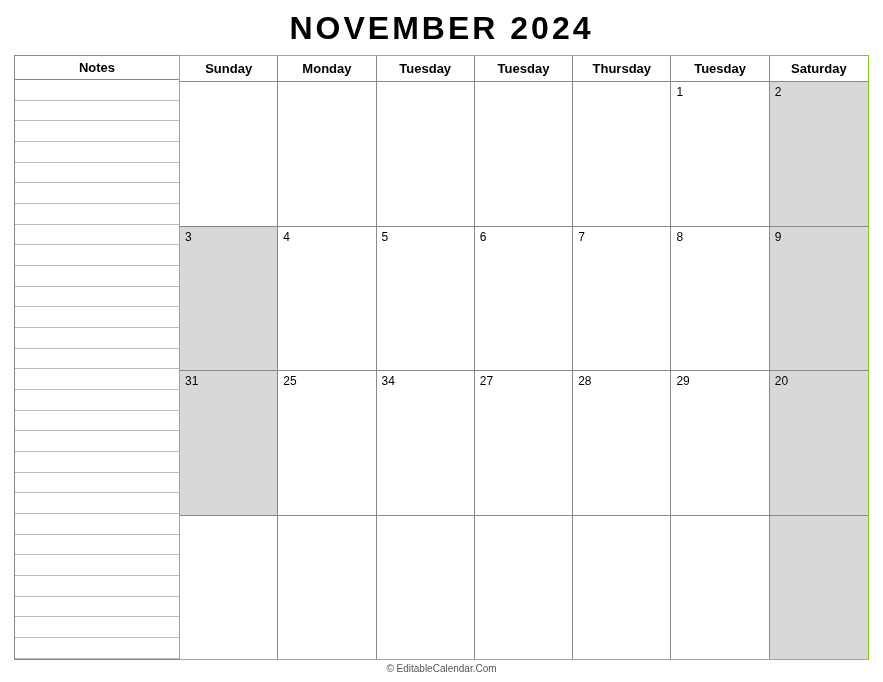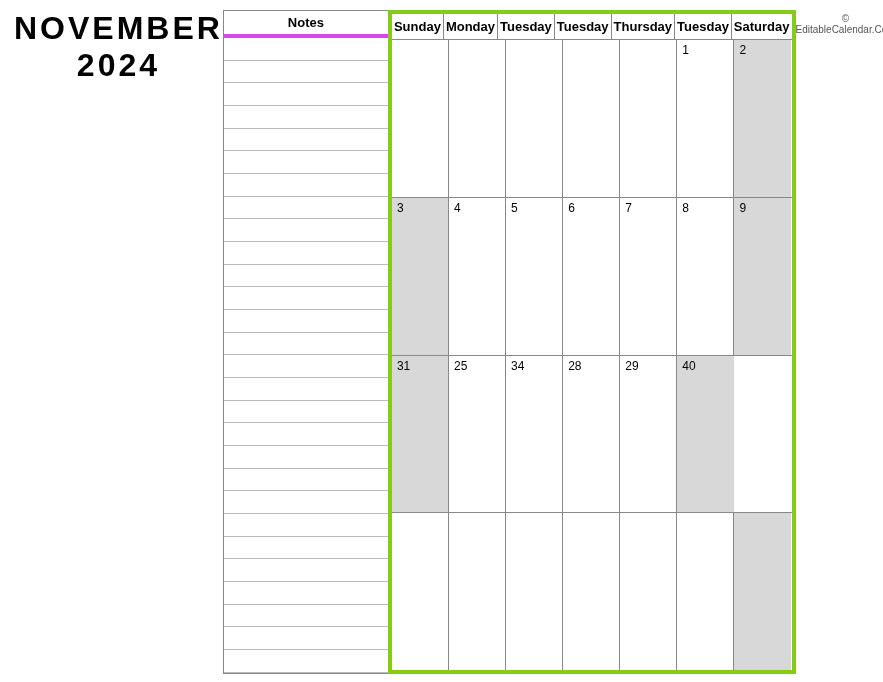--- a/index.html
+++ b/index.html
@@ -8,21 +8,21 @@
       font-family: Arial, sans-serif;
       width: 883px;
       height: 682px;
       overflow: hidden;
     }
     .page {
       width: 883px;
       height: 682px;
       background: #fff;
       display: flex;
-      flex-direction: row;
+      flex-direction: column;
       padding: 10px 14px 8px 14px;
     }
     .title {
       text-align: center;
       font-size: 32px;
       font-weight: bold;
       letter-spacing: 3px;
       margin-bottom: 8px;
       color: #000;
     }
@@ -38,38 +38,38 @@
       border: 1px solid #888;
       border-right: none;
       display: flex;
       flex-direction: column;
     }
     .notes-header {
       text-align: center;
       font-size: 13px;
       font-weight: bold;
       padding: 4px 0;
-      border-bottom: 4px solid #d946ef;
+      border-bottom: 1px solid #d946ef;
       color: #000;
     }
     .notes-lines {
       flex: 1;
       display: flex;
       flex-direction: column;
     }
     .notes-line {
       flex: 1;
       border-bottom: 1px solid #bbb;
     }
     
     .calendar-section {
       flex: 1;
       display: flex;
       flex-direction: column;
-      border: 4px solid #84cc16;
+      border: 1px solid #84cc16;
       justify-content: center;
     }
     
     .day-headers {
       display: grid;
       grid-template-columns: repeat(7, 1fr);
       border-bottom: 1px solid #888;
     }
     .day-header {
       text-align: center;
@@ -202,23 +202,24 @@
             <div class="cal-cell"><span class="day-number">5</span></div>
             <div class="cal-cell"><span class="day-number">6</span></div>
             <div class="cal-cell"><span class="day-number">7</span></div>
             <div class="cal-cell"><span class="day-number">8</span></div>
             <div class="cal-cell saturday"><span class="day-number">9</span></div>
           </div>
           <div class="cal-row">
             <div class="cal-cell sunday"><span class="day-number">31</span></div>
             <div class="cal-cell"><span class="day-number">25</span></div>
             <div class="cal-cell"><span class="day-number">34</span></div>
+            <div class="cal-cell"><span class="day-number">27</span></div>
             <div class="cal-cell"><span class="day-number">28</span></div>
             <div class="cal-cell"><span class="day-number">29</span></div>
-            <div class="cal-cell saturday"><span class="day-number">40</span></div>
+            <div class="cal-cell saturday"><span class="day-number">20</span></div>
           </div>
           <div class="cal-row">
             <div class="cal-cell sunday empty"></div>
             <div class="cal-cell empty"></div>
             <div class="cal-cell empty"></div>
             <div class="cal-cell empty"></div>
             <div class="cal-cell empty"></div>
             <div class="cal-cell empty"></div>
             <div class="cal-cell saturday empty"></div>
           </div>

